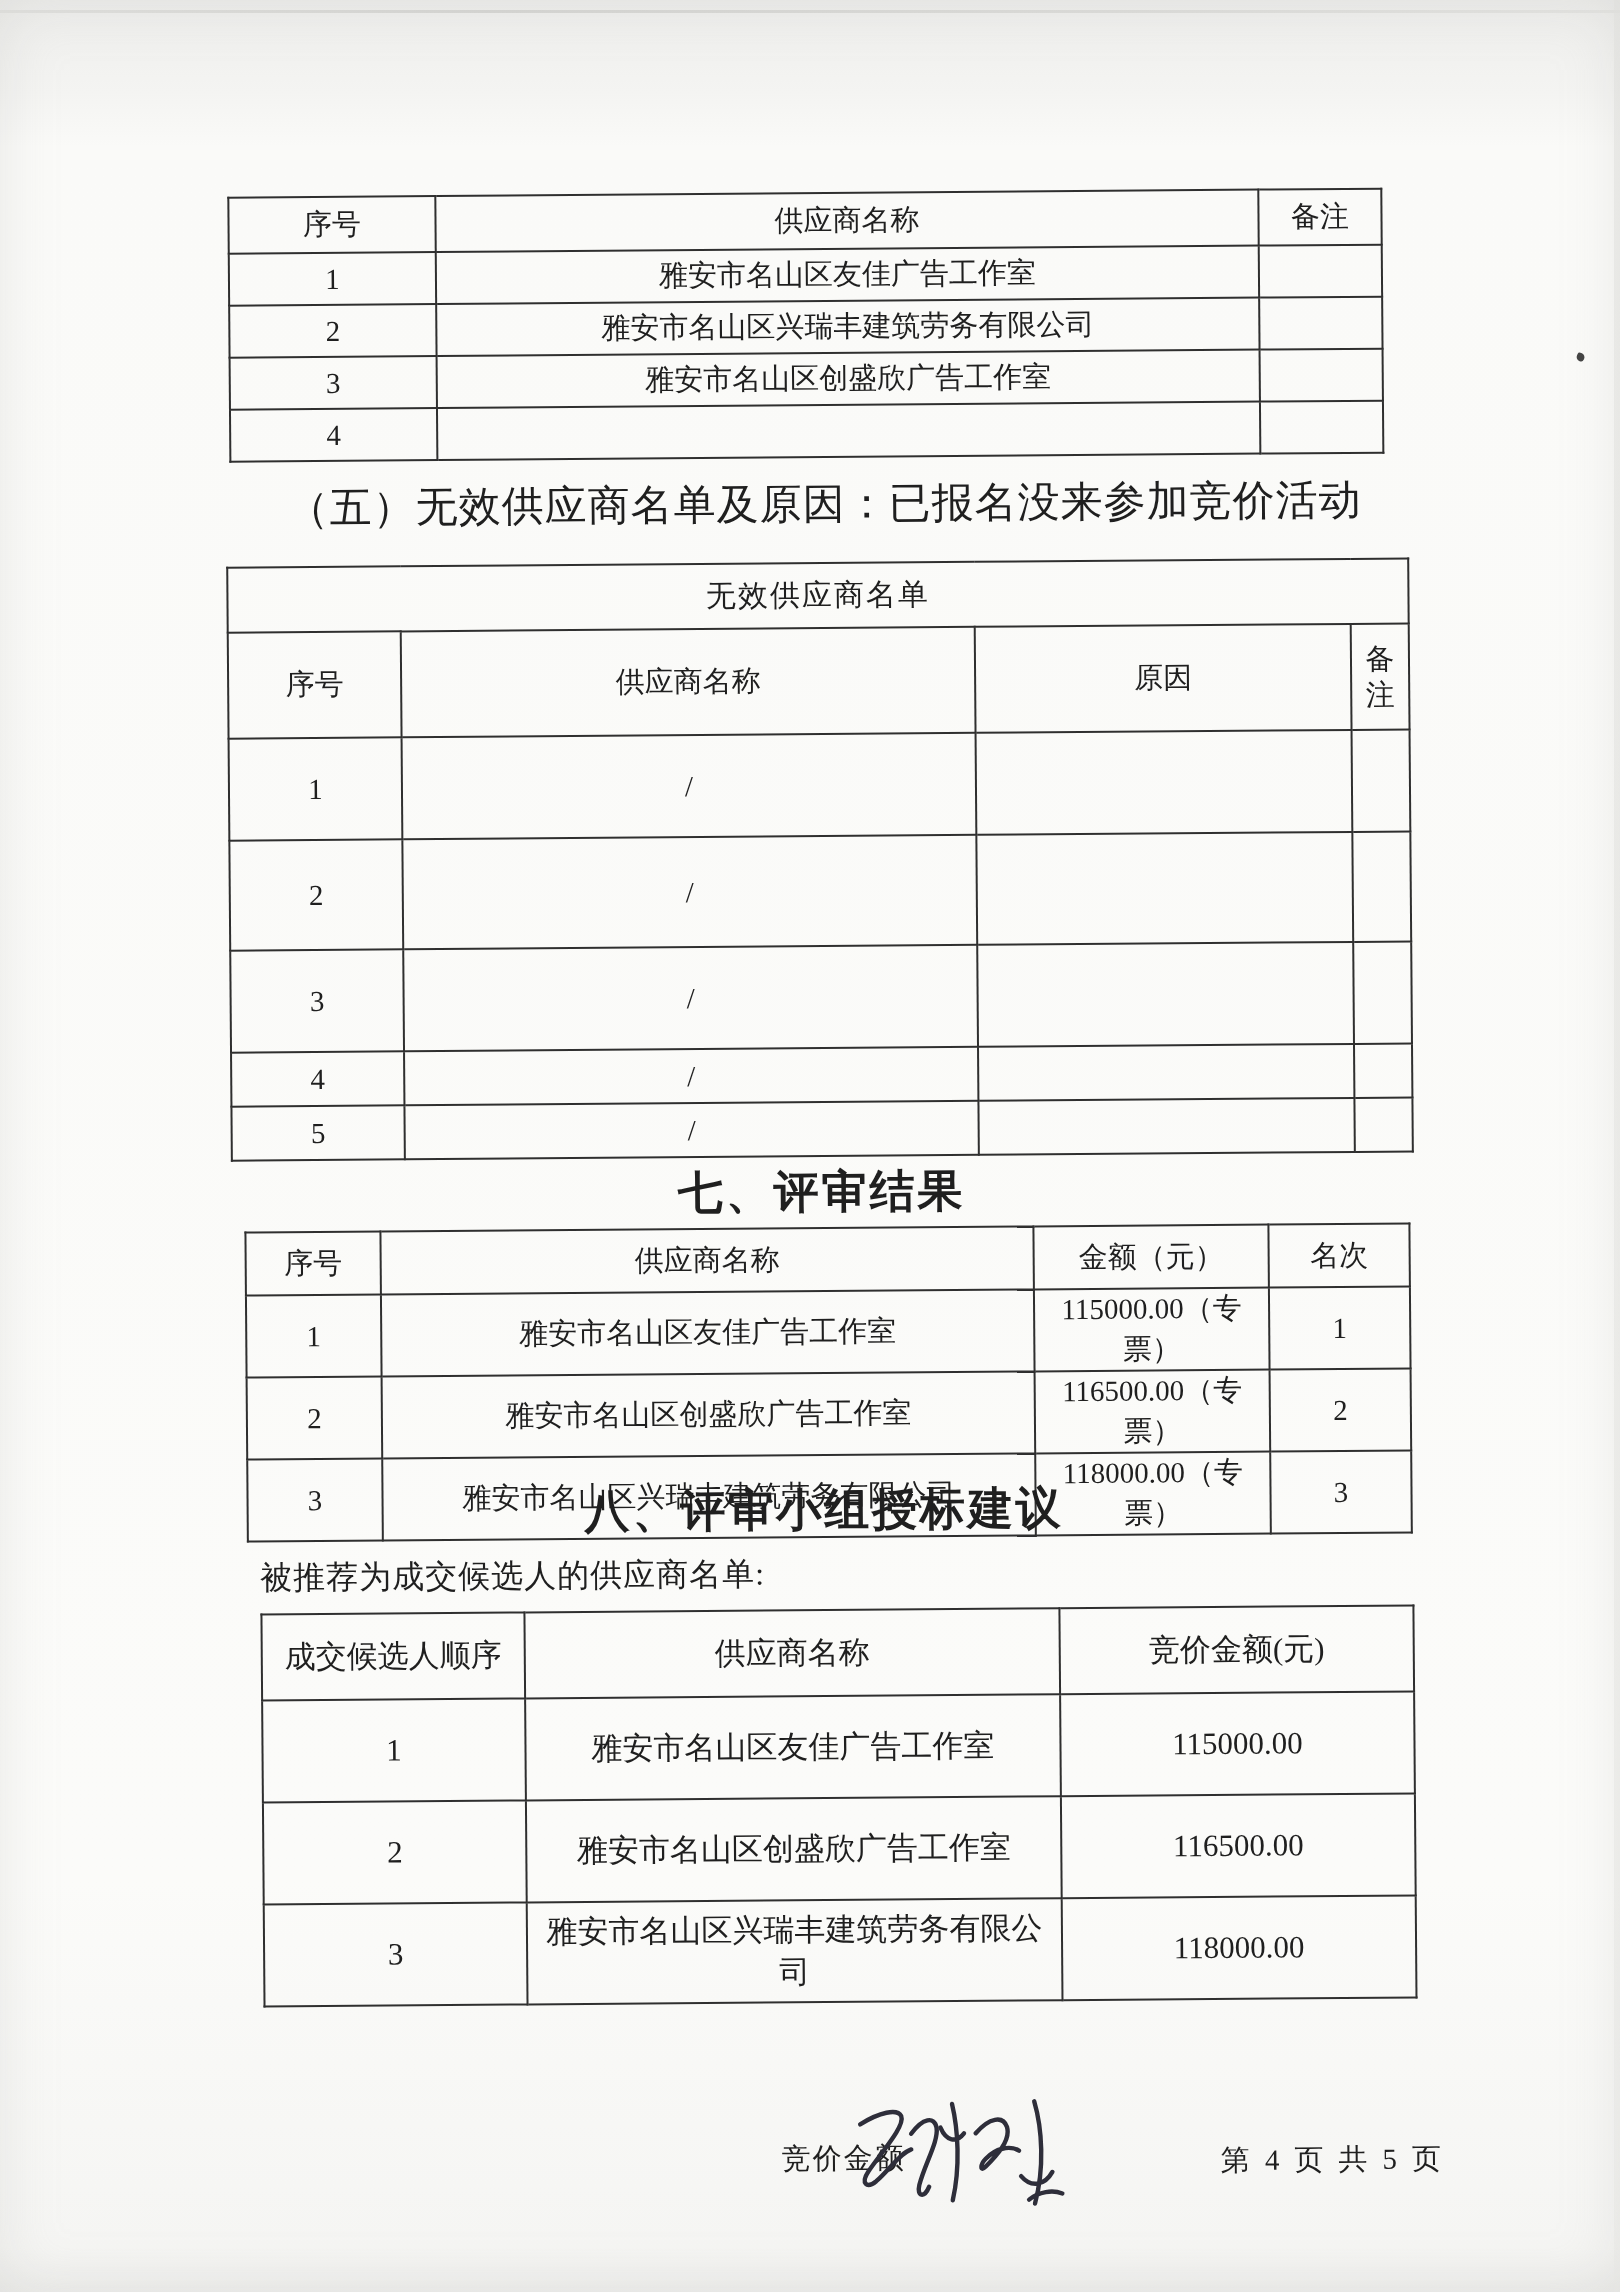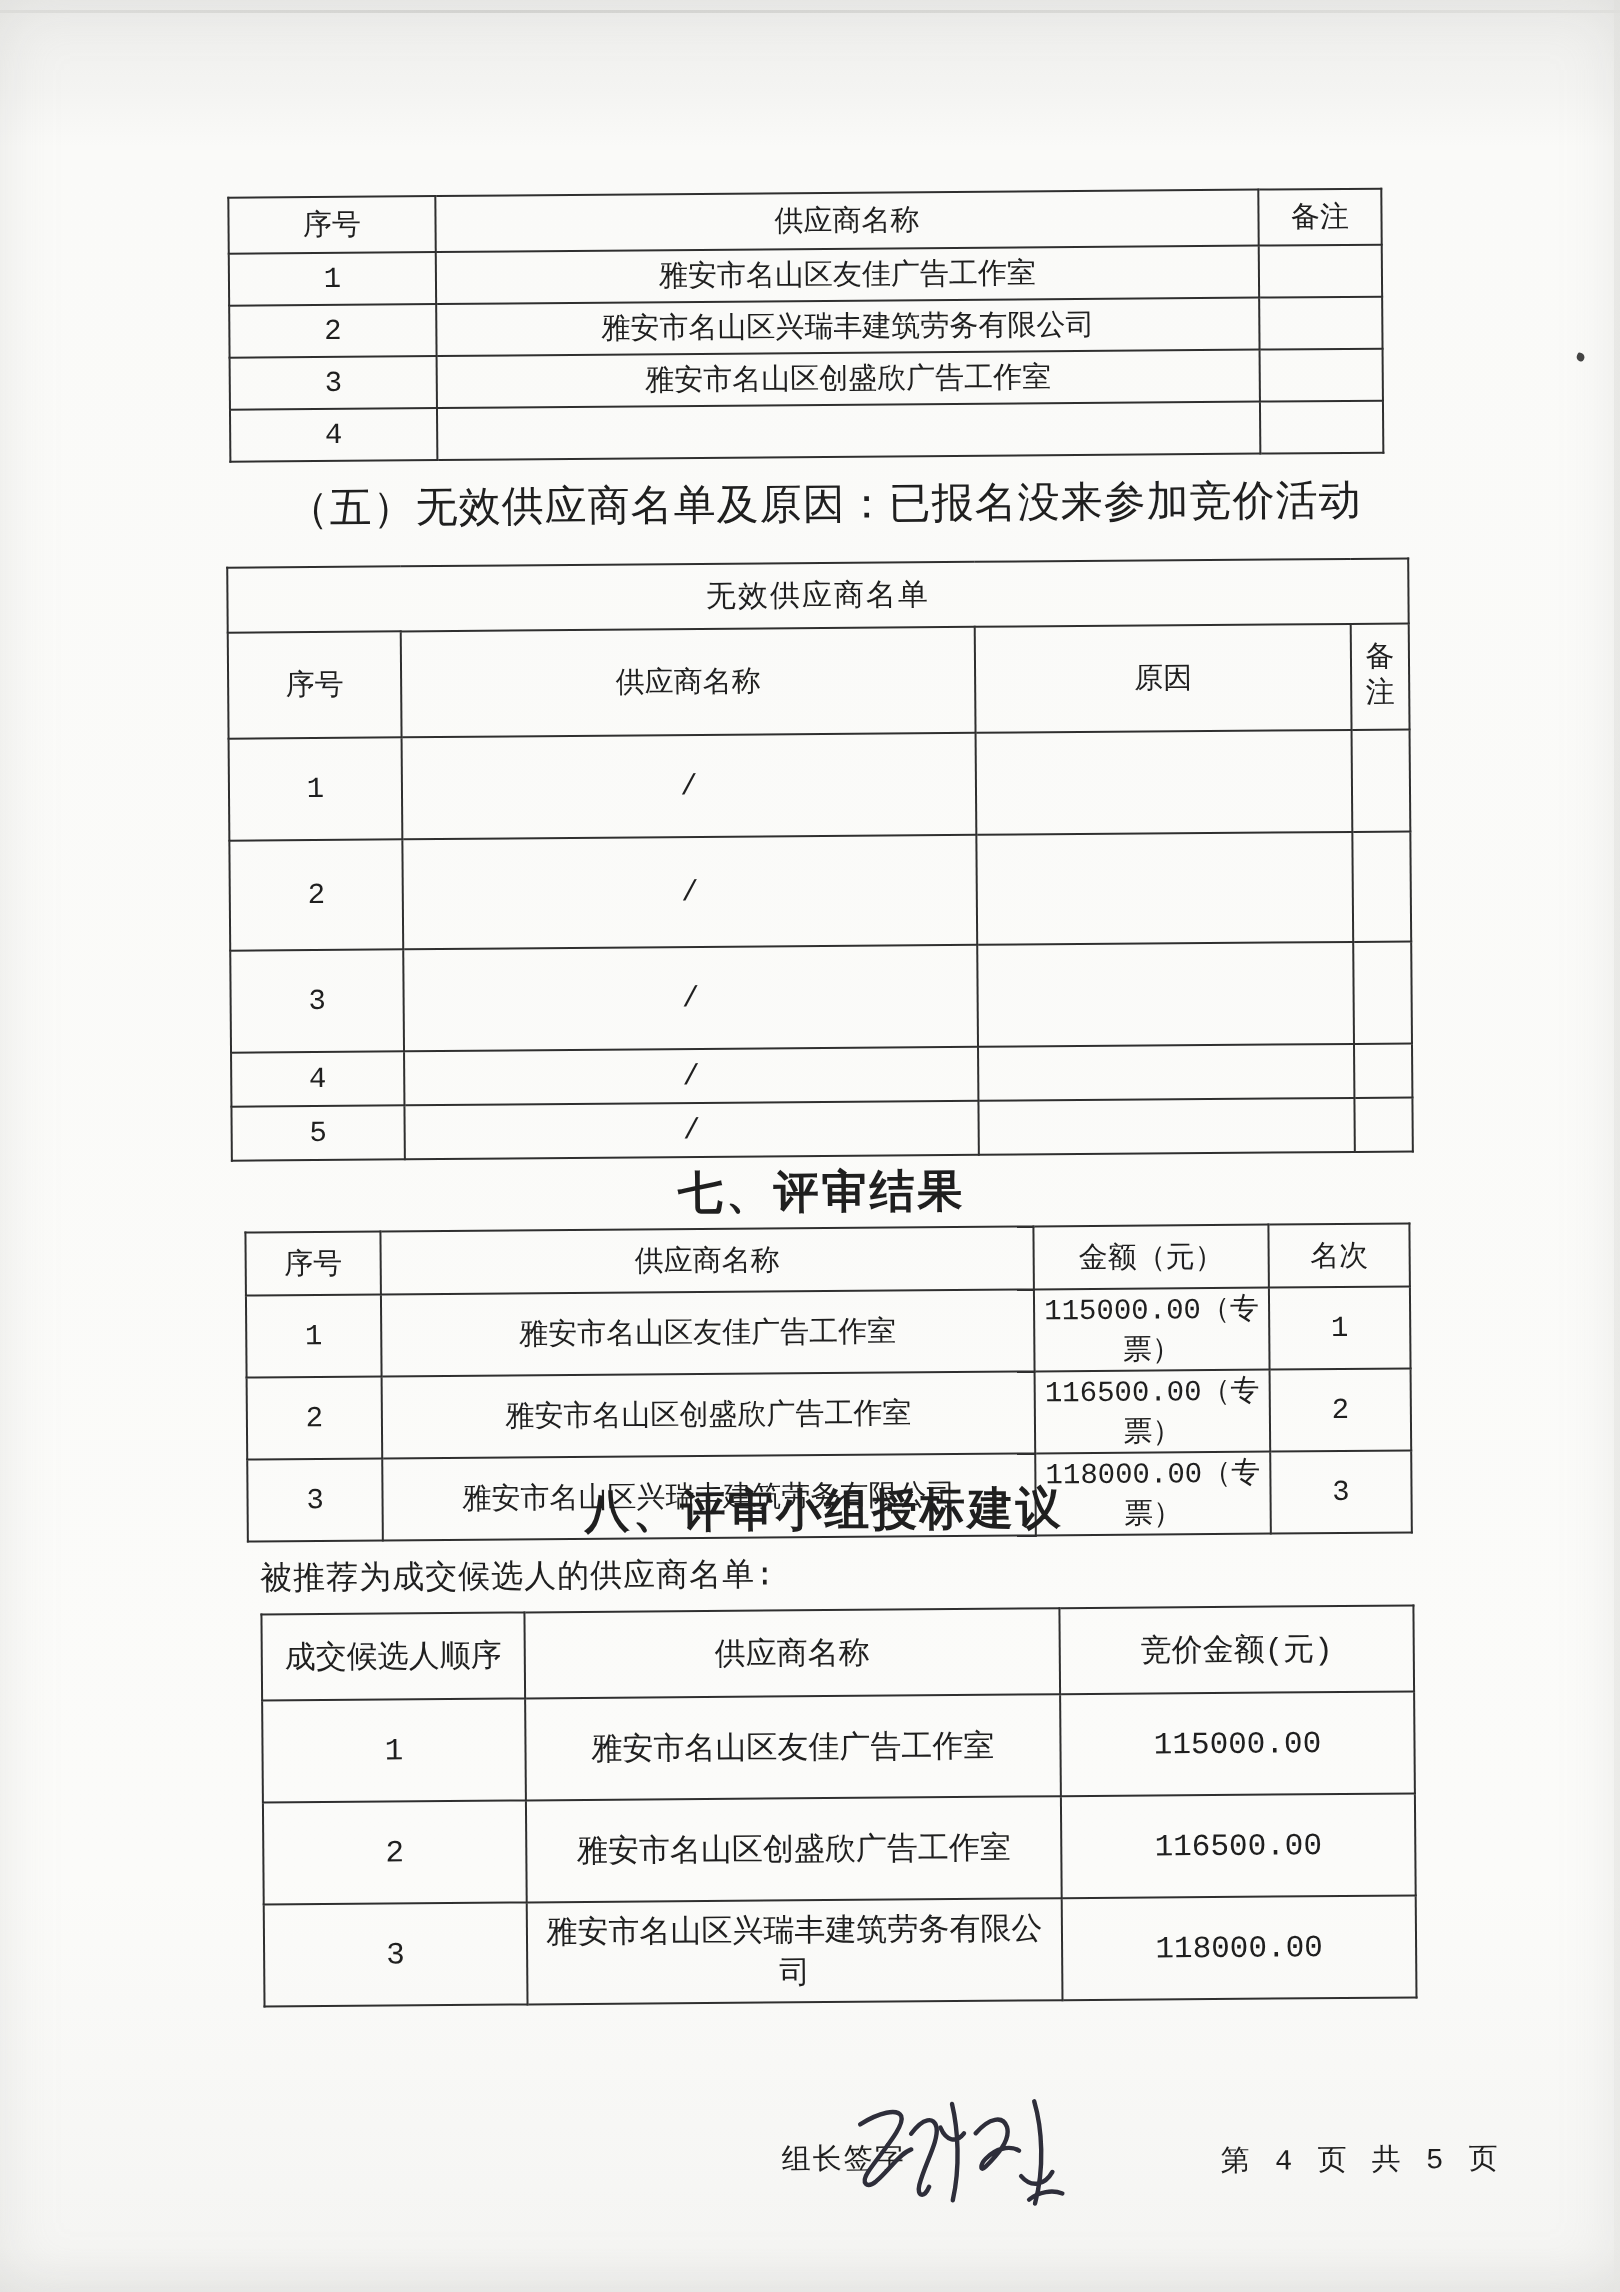--- a/index.html
+++ b/index.html
@@ -2,21 +2,21 @@
 <html><head>
 <meta charset="utf-8">
 <style>
   html,body{margin:0;padding:0;background:#e8e8e6;}
   .page{
     position:relative;
     width:1620px;height:2293px;
     margin:0 auto;
     background:linear-gradient(180deg,#eeeeec 0px,#f4f4f2 93px,#fafaf8 147px,#fbfbf9 82%,#f5f5f3 98%,#efefed 100%);
     overflow:hidden;
-    font-family:Liberation Mono, monospace;
+    font-family:Liberation Serif, serif;
     color:#1f1f1f;
     box-shadow:inset 0 0 59px rgba(180,180,175,.25);
   }
   .edge-top{position:absolute;top:9.8px;left:0;width:100%;height:2.9px;background:linear-gradient(90deg,#d8d8d5,#c9c9c6 30%,#d2d2cf 70%,#dcdcd9);opacity:.7;}
   .edge-right{position:absolute;top:0;right:0;width:5.9px;height:100%;background:linear-gradient(180deg,#dededb,#e6e6e3);opacity:.5;}
   .speck{position:absolute;left:1583px;top:363px;width:7.8px;height:7.8px;background:#444;border-radius:2px 55% 40% 55%;transform:rotate(25deg);}
   .scan{position:absolute;inset:0;transform:rotate(-0.45deg);transform-origin:323px 1176px;}
 
   table{border-collapse:collapse;position:absolute;table-layout:fixed;}
   td,th{border:2px solid #2f2f2f;text-align:center;vertical-align:middle;
@@ -206,21 +206,21 @@
         <td>116500.00</td>
       </tr>
       <tr style="height:102px">
         <td>3</td>
         <td>雅安市名山区兴瑞丰建筑劳务有限公司</td>
         <td>118000.00</td>
       </tr>
     </tbody>
       </table>
 
-    <div class="footer-label">组长签字</div>
+    <div class="footer-label">竞价金额</div>
 
     <svg class="signature" viewBox="0 0 236 118" preserveAspectRatio="none">
       <path d="M14,30 C34,18 52,14 56,22 C60,32 36,58 22,78 C14,90 20,96 30,88 C44,76 54,60 66,56"></path>
       <path d="M66,40 C78,24 90,22 92,34 C94,48 80,70 74,92 C71,104 79,106 84,94"></path>
       <path d="M96,34 C102,48 112,50 120,40 M108,10 C114,36 116,74 108,108"></path>
       <path d="M132,40 C146,24 160,22 164,34 C168,48 152,64 142,74 C136,80 136,72 142,66 C152,56 166,52 176,58"></path>
       <path d="M192,8 C200,36 202,76 192,112 M178,84 C188,96 202,94 210,80 M186,108 C196,100 210,98 220,102"></path>
     </svg>
 
     <div class="page-info">第 4 页 共 5 页</div>

